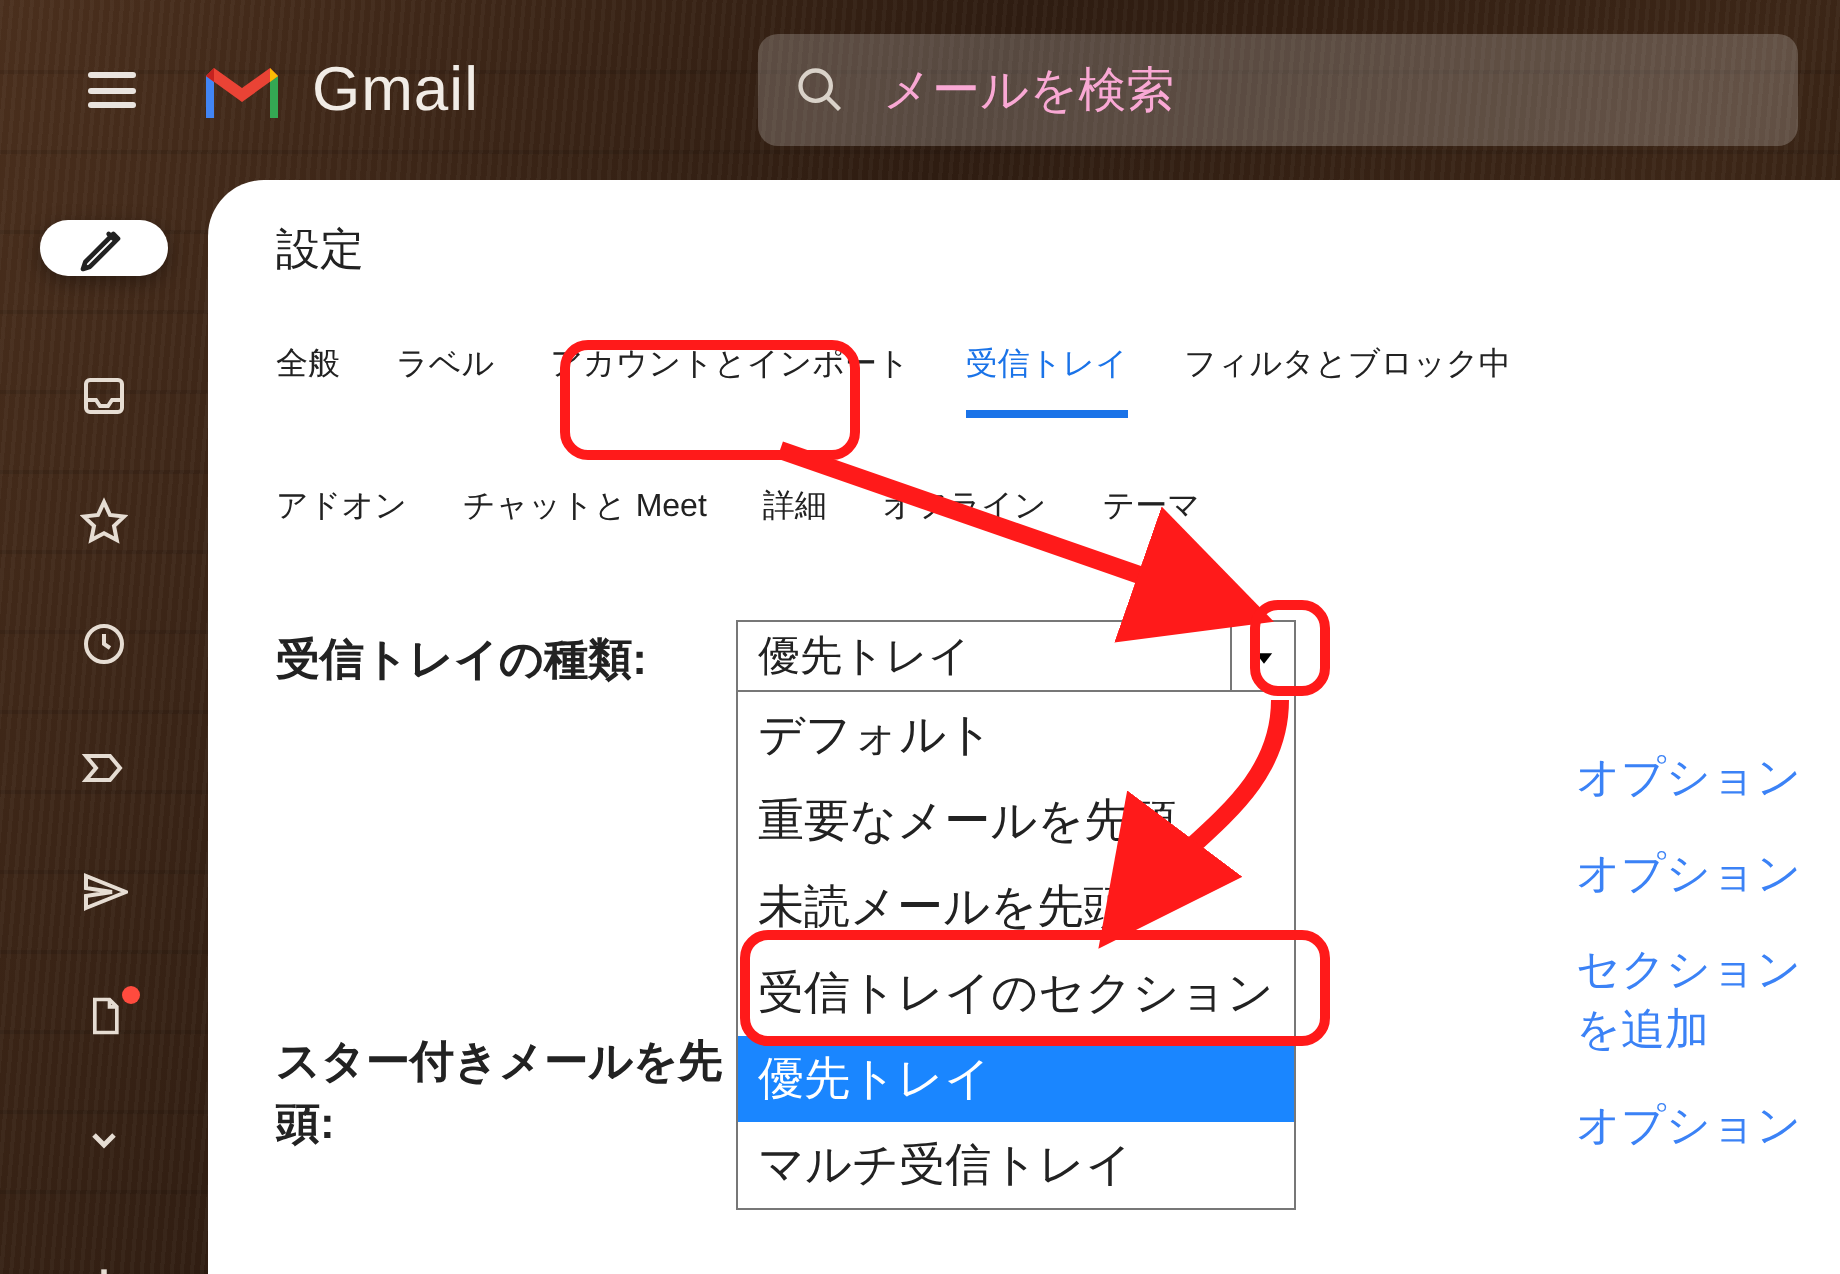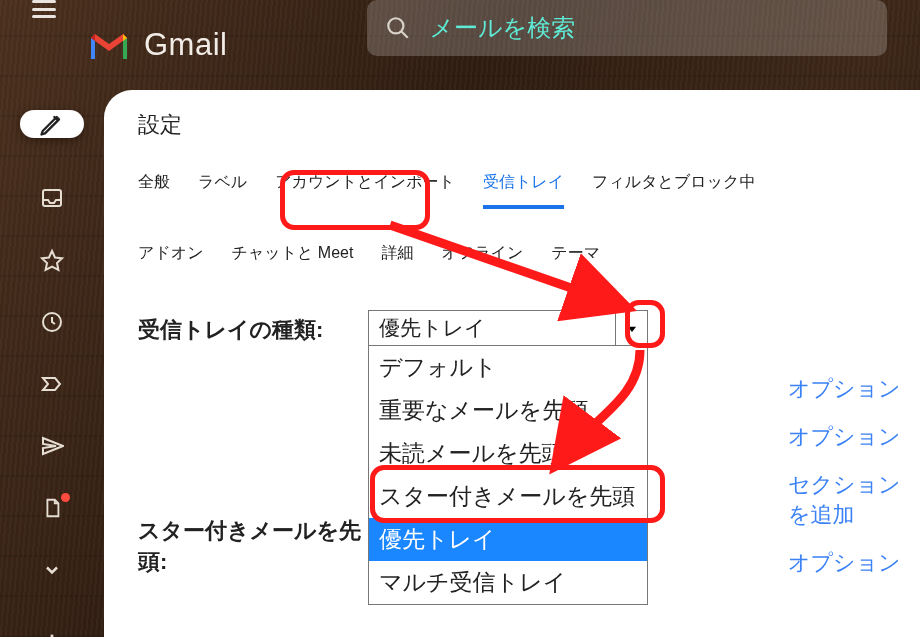--- a/index.html
+++ b/index.html
@@ -7,30 +7,30 @@
   body{
     background:#3a2416;
     background-image:
       repeating-linear-gradient(95deg,rgba(255,255,255,.03) 0 2px,transparent 2px 5px),
       repeating-linear-gradient(0deg,rgba(0,0,0,.10) 0 2px,transparent 2px 40px),
       linear-gradient(120deg,#4a2f1d 0%,#2e1c11 40%,#3c2617 70%,#241509 100%);
     position:relative;
   }
 
   
-  .topbar{height:90px;display:flex;padding-left:32px}
+  .topbar{height:90px;display:flex;align-items:center;padding-left:44px}
   .menu-btn{width:24px;height:18px;display:flex;flex-direction:column;justify-content:space-between;cursor:pointer}
   .menu-btn span{height:3px;background:#e9e4df;border-radius:2px}
   .logo{display:flex;align-items:center;margin-left:32px}
   .logo-m{position:relative;width:42px;height:32px}
   .logo-m svg{display:block}
   .logo-text{color:#f1ece6;font-size:31px;font-weight:400;margin-left:14px;letter-spacing:.5px}
   .search{margin-left:140px;flex:0 0 520px;height:56px;background:rgba(255,255,255,.20);border-radius:10px;display:flex;align-items:center;padding:0 18px}
   .search svg{flex:0 0 auto}
-  .search-ph{color:#5eead4;font-size:24px;margin-left:18px}
+  .search-ph{color:#f9a8d4;font-size:24px;margin-left:18px}
 
   
   .rail{position:absolute;left:0;top:90px;bottom:0;width:104px;display:flex;flex-direction:column;align-items:center;padding-top:20px}
   .compose{width:64px;height:64px;background:#fff;border-radius:18px;display:flex;align-items:center;justify-content:center;box-shadow:0 3px 10px rgba(0,0,0,.35);cursor:pointer}
   .rail-icons{margin-top:48px;display:flex;flex-direction:column;gap:38px;align-items:center}
   .ricon{color:#e6ddd3;cursor:pointer;width:24px;height:24px;display:flex;align-items:center;justify-content:center;position:relative}
   .badge{position:absolute;top:-3px;right:-6px;width:9px;height:9px;background:#ff4b3e;border-radius:50%}
 
   
   .panel{position:absolute;left:104px;top:90px;right:0;bottom:0;background:#fff;border-top-left-radius:28px;padding:20px 0 0 34px;overflow:hidden}
@@ -174,21 +174,21 @@
         <div class="sel-toggle">
           <svg width="14" height="14" viewBox="0 0 24 24" fill="#000">
               <polygon points="5 8 19 8 12 17"></polygon>
             </svg>
         </div>
       </div>
       <div class="dropdown">
         <div class="opt">デフォルト</div>
         <div class="opt">重要なメールを先頭</div>
         <div class="opt">未読メールを先頭</div>
-        <div class="opt">スター付きメールを先頭</div>
+        <div class="opt">受信トレイのセクション</div>
         <div class="opt sel">優先トレイ</div>
         <div class="opt">マルチ受信トレイ</div>
       </div>
     </div>
   </div>
 
   <div class="setting-row" style="margin-top:28px">
     <div class="lbl">スター付きメールを先頭:</div>
     <div class="ctl"></div>
     <div class="opts">

